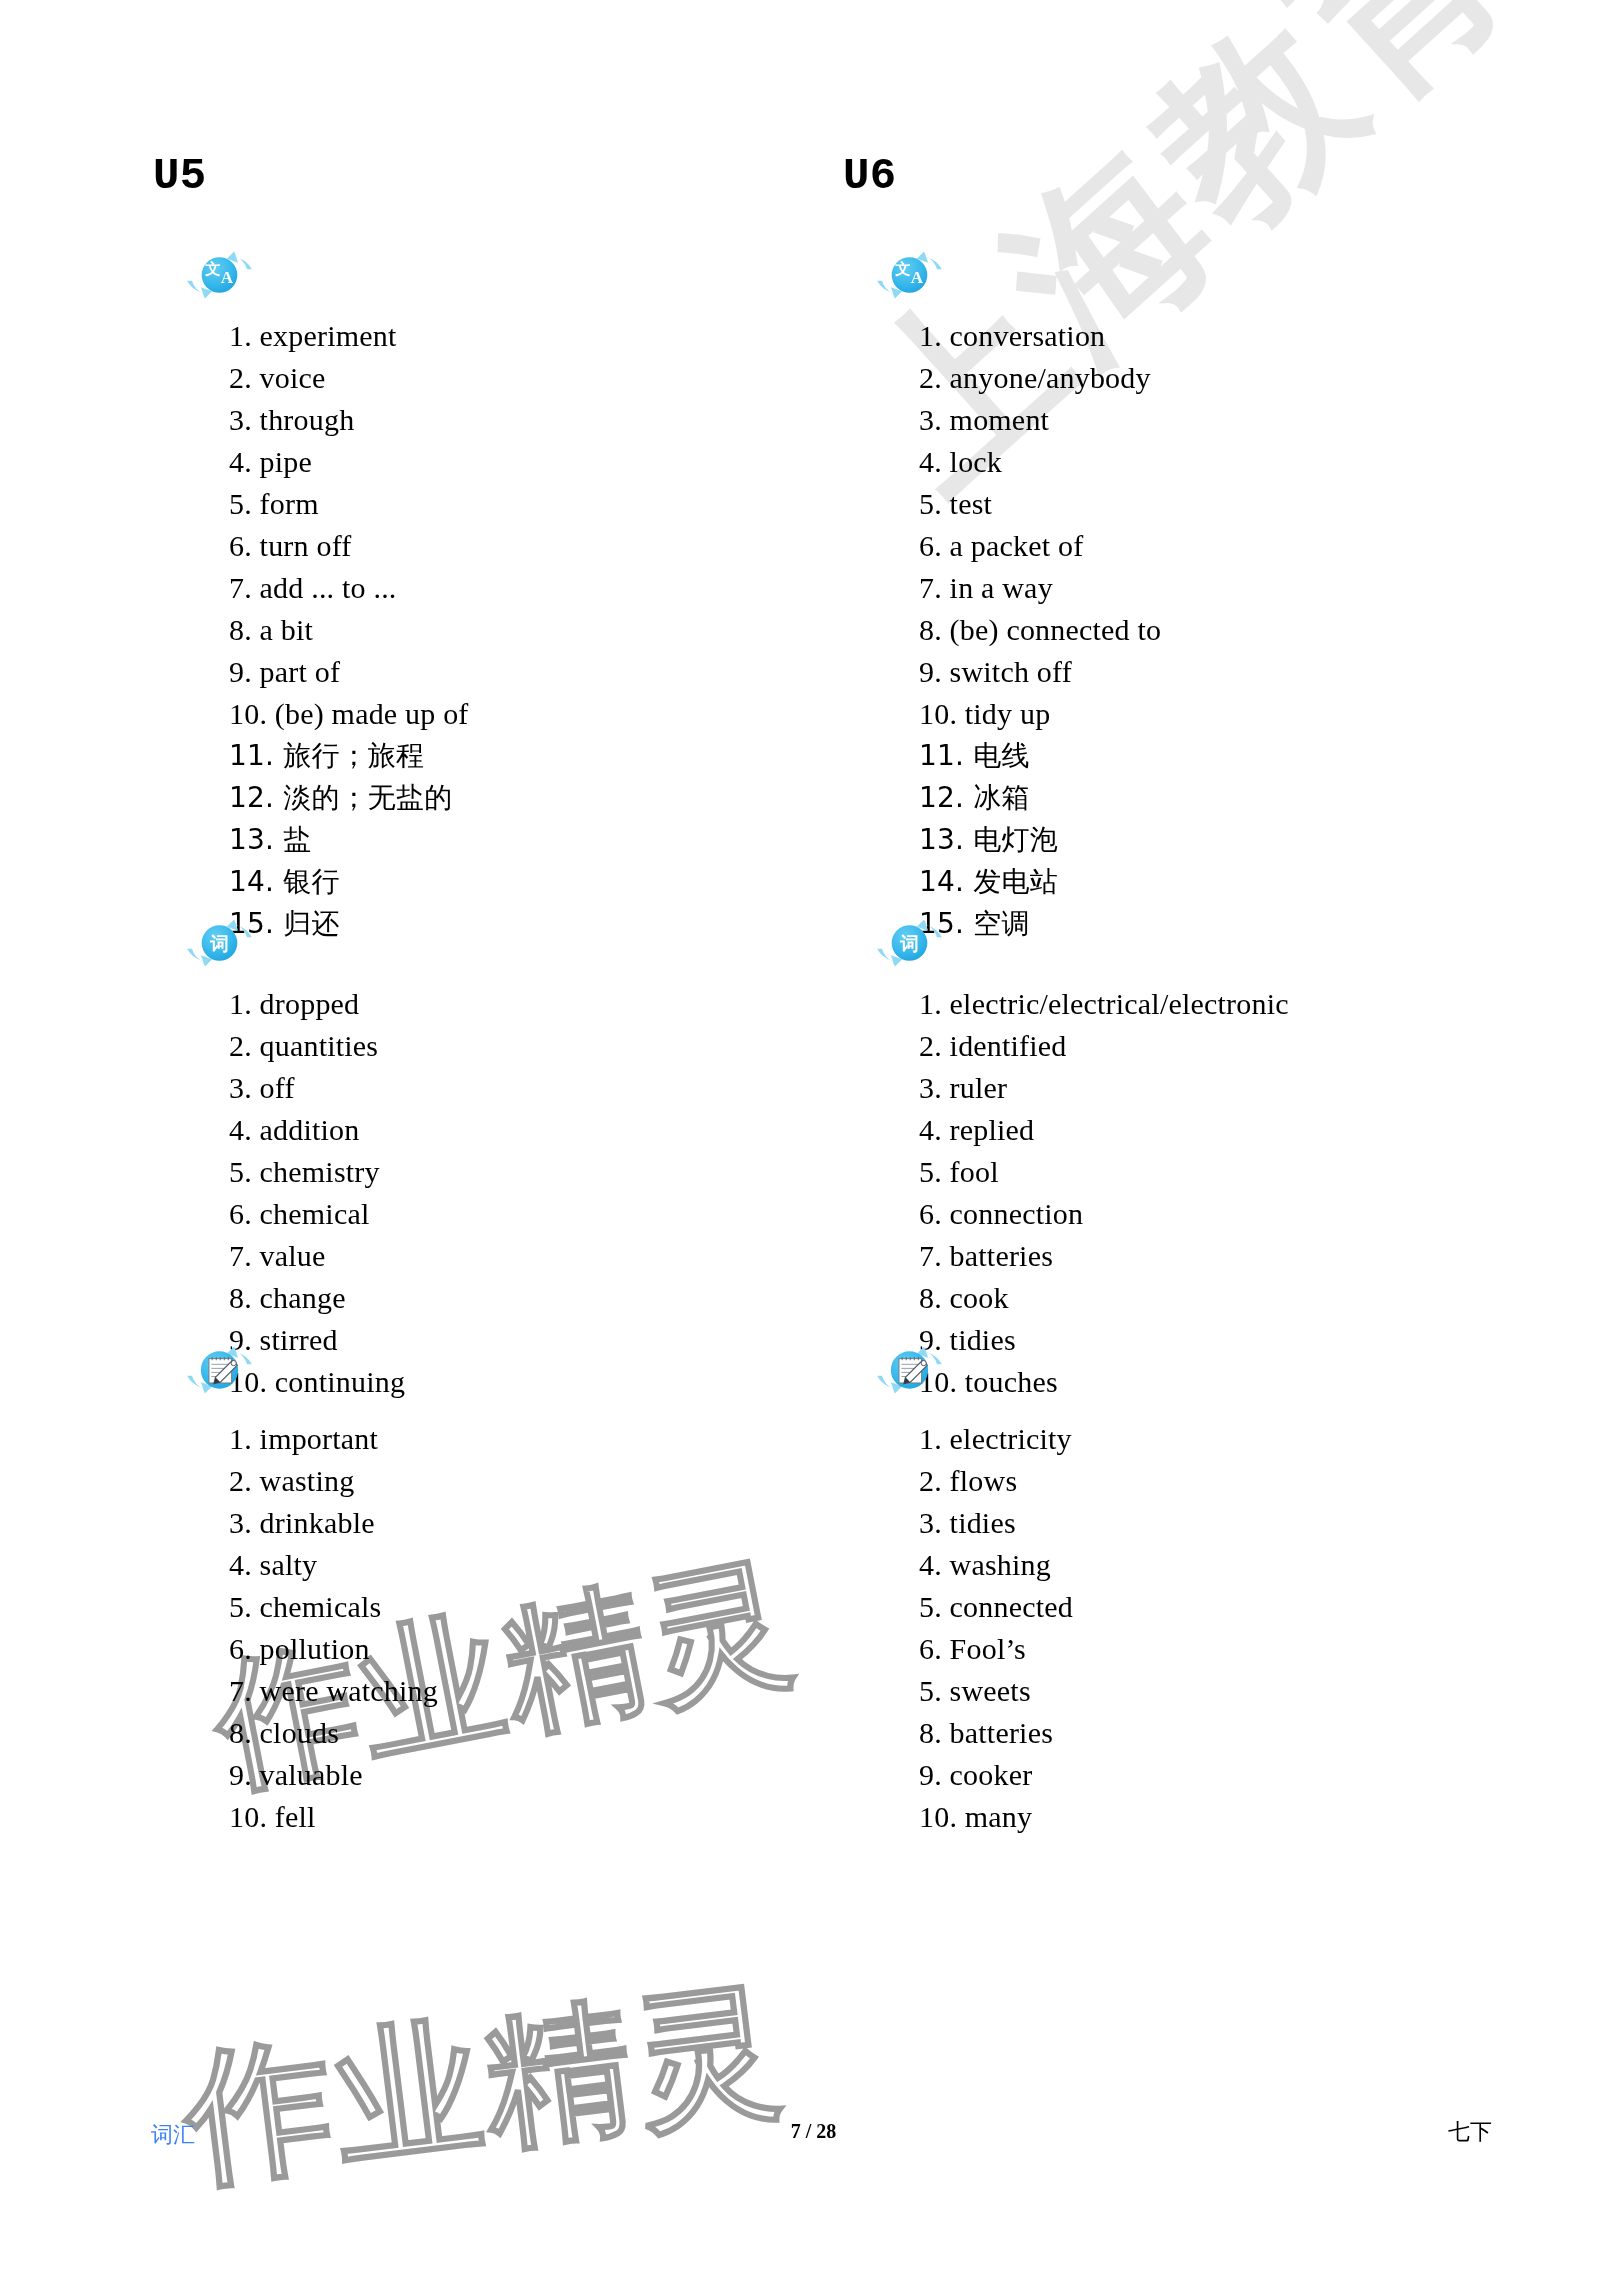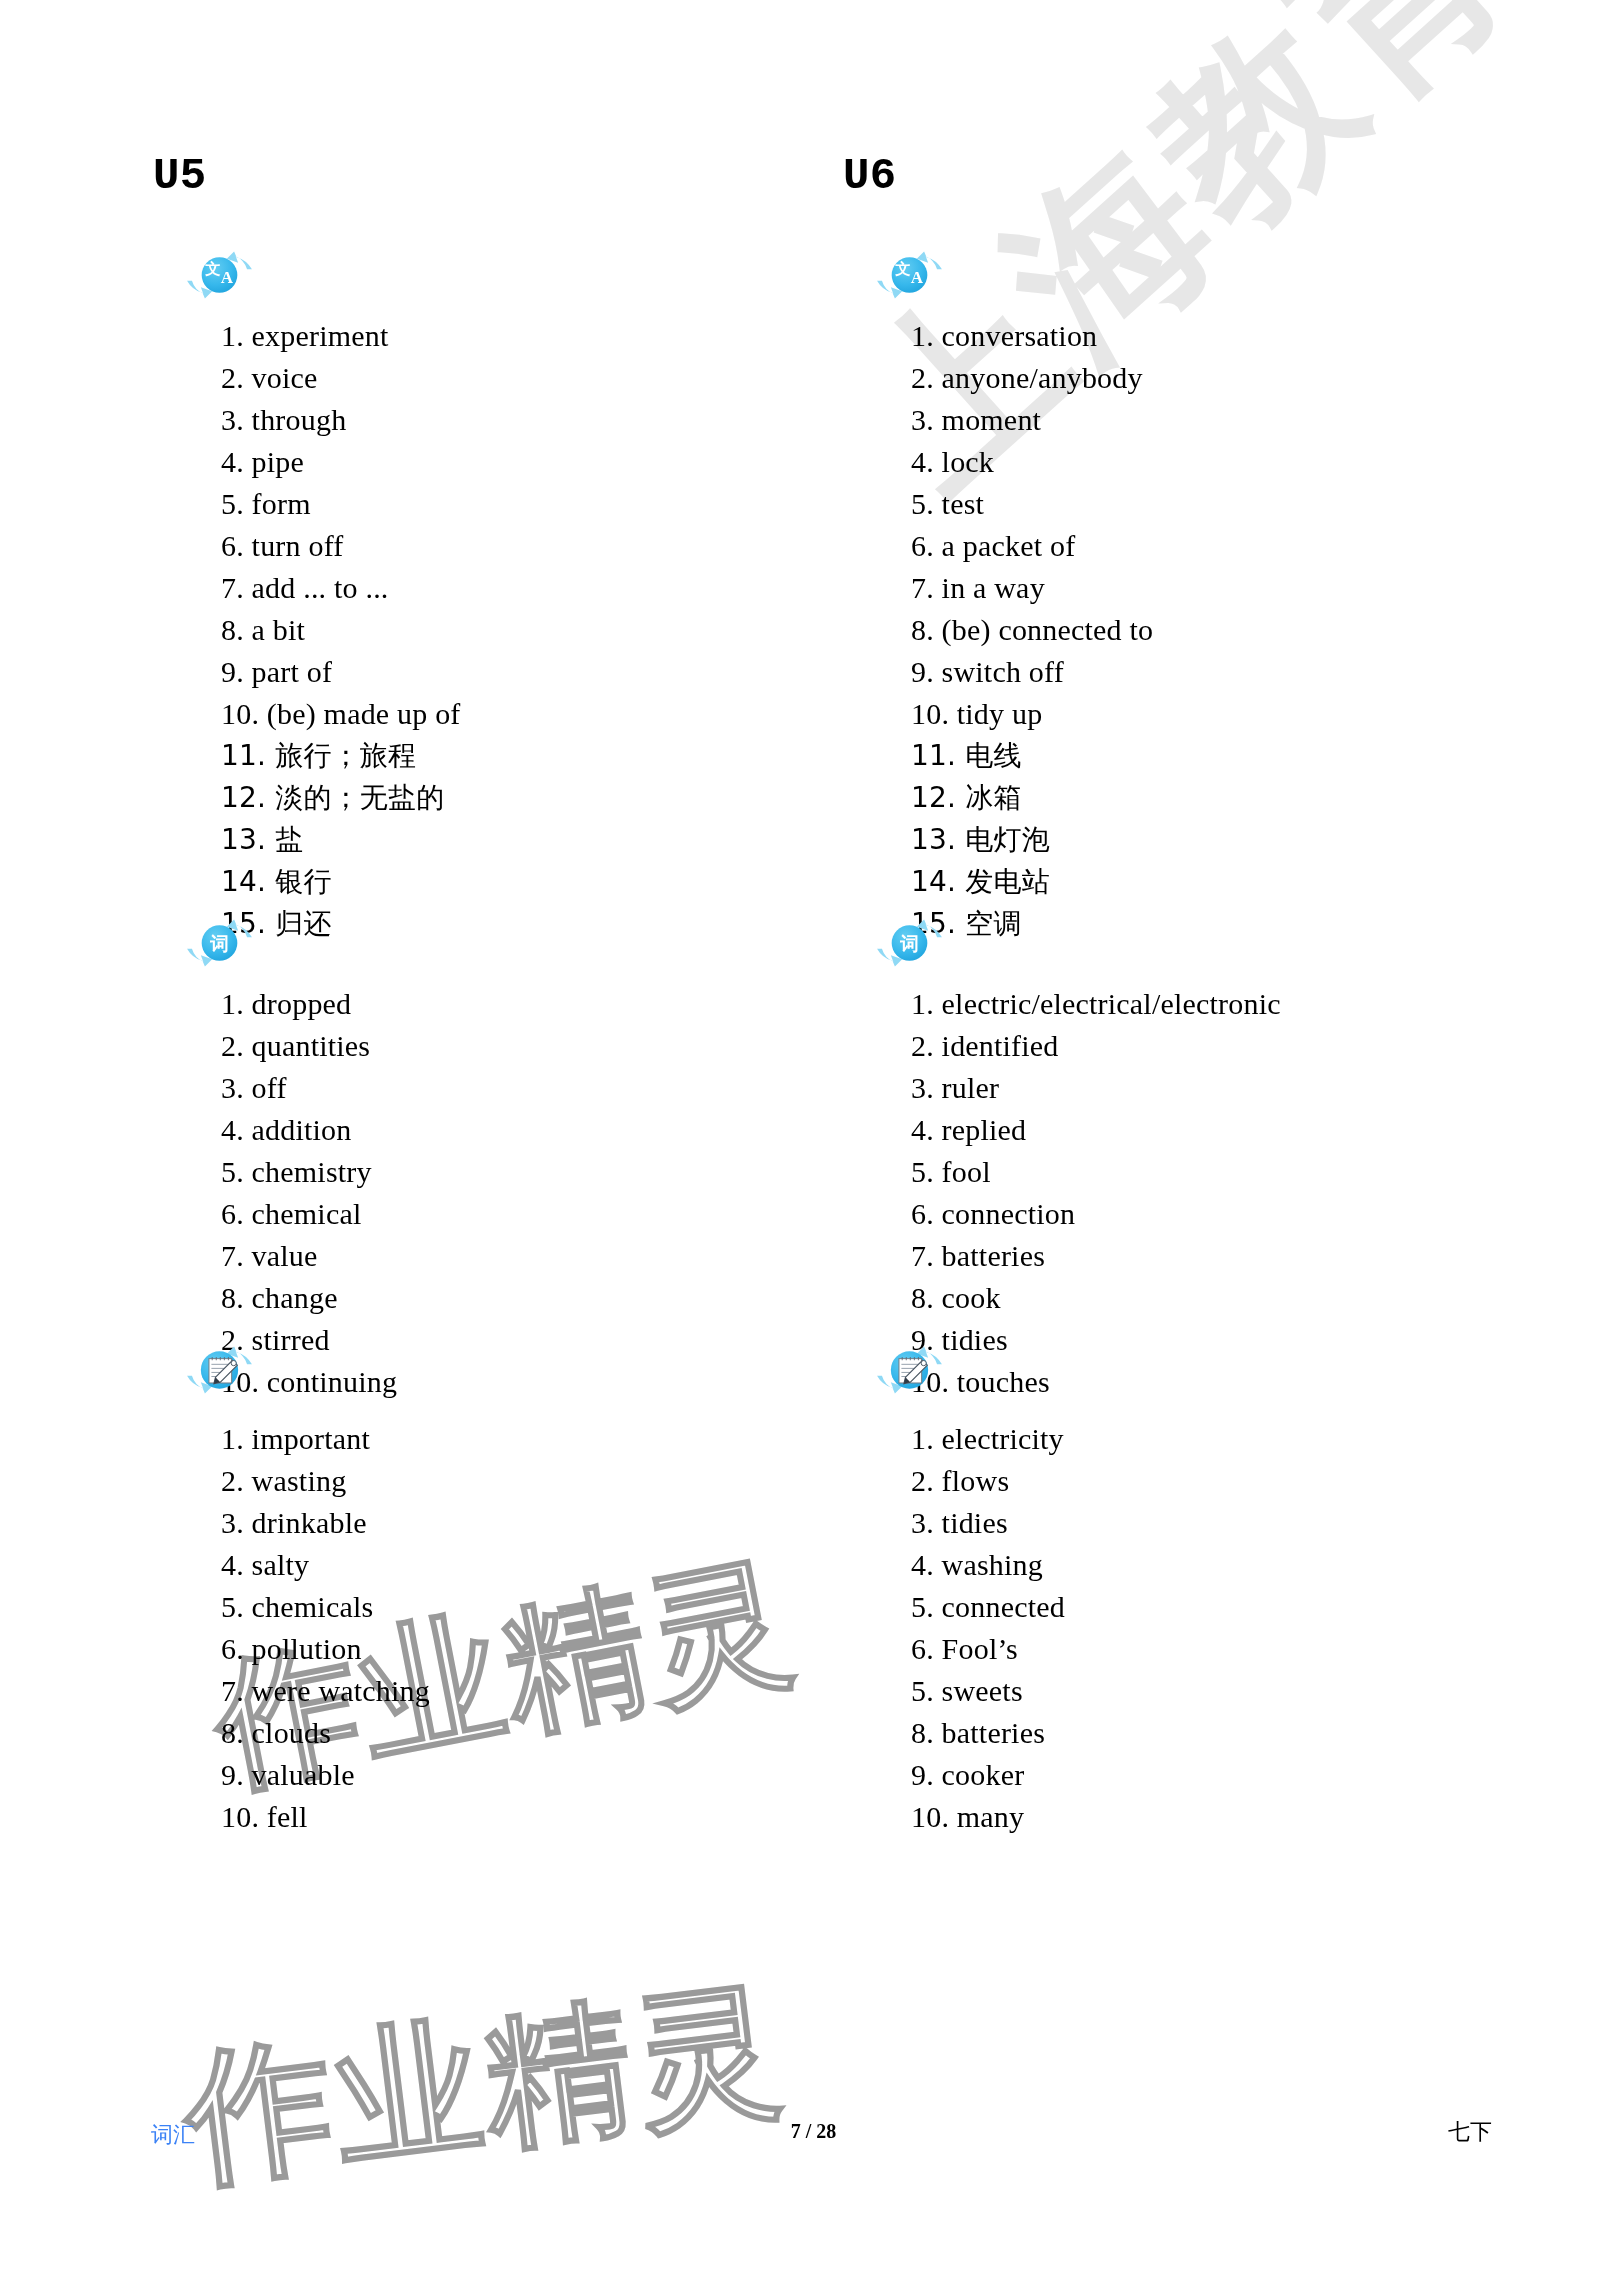--- a/index.html
+++ b/index.html
@@ -53,21 +53,21 @@
     letter-spacing:0.4px;
     font-family:Liberation Mono, monospace;
   }
 
   .section { position:absolute; left:0; width:637px; }
 
   
   .badge { position:relative; width:75px; height:60px; margin-left:39px; }
   .badge svg { display:block; width:75px; height:60px; }
 
-  .answer-list { list-style:none; margin:0; padding:0; }
+  .answer-list { list-style:none; margin:8px; padding:0; }
   .answer-list li {
     font-size:30px;
     line-height:42px;
     white-space:nowrap;
     padding-left:78px;
     letter-spacing:0.2px;
   }
   .answer-list li.cjk { font-family:"DejaVu Sans","Liberation Sans",sans-serif; font-size:28px; }
 
   
@@ -169,21 +169,21 @@
         </div>
         <ul class="answer-list">
           <li>1. dropped</li>
           <li>2. quantities</li>
           <li>3. off</li>
           <li>4. addition</li>
           <li>5. chemistry</li>
           <li>6. chemical</li>
           <li>7. value</li>
           <li>8. change</li>
-          <li>2. stirred</li>
+          <li>9. stirred</li>
           <li>10. continuing</li>
         </ul>
       </div>
 
       <div class="section sec-c">
         <div class="badge">
           <svg viewBox="0 0 92 74" xmlns="http://www.w3.org/2000/svg">
             <defs>
               <radialGradient id="g3" cx="38%" cy="30%" r="78%">
                 <stop offset="0%" stop-color="#63cdf2"></stop>

